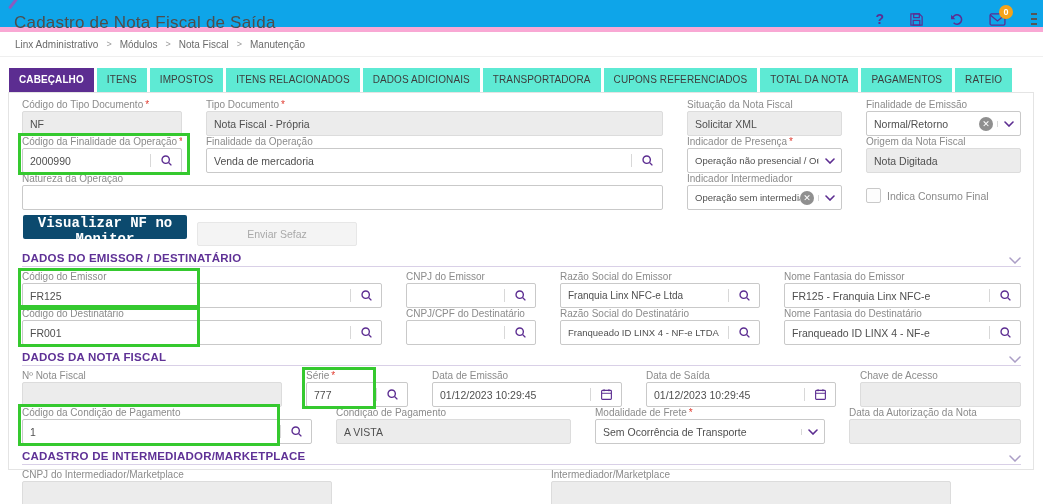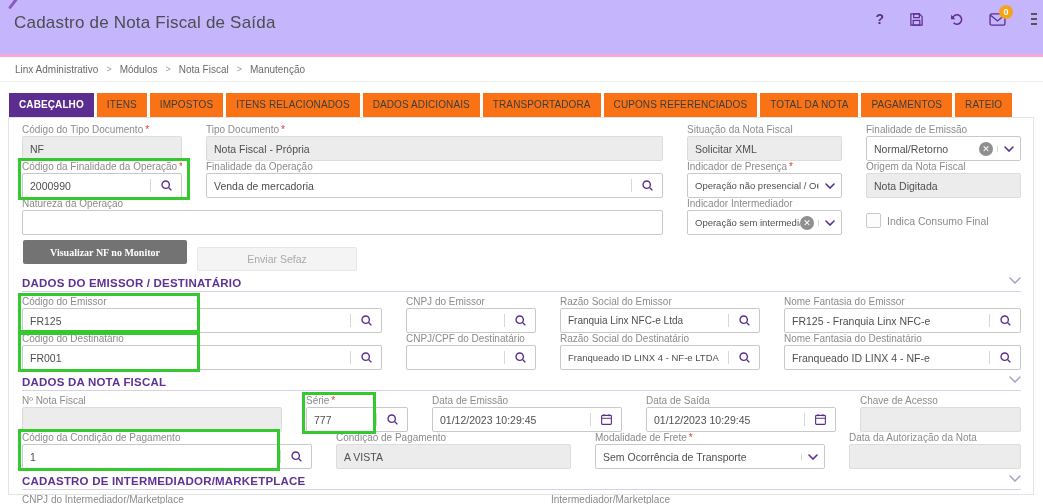--- a/index.html
+++ b/index.html
@@ -1,37 +1,37 @@
 <!DOCTYPE html>
 <html><head>
 <meta charset="utf-8">
 <style>
   * { box-sizing: border-box; margin: 0; padding: 0; }
   html,body { width:1043px; height:504px; overflow:hidden; background:#fff;
     font-family:"Liberation Sans", sans-serif; }
 
   
-  .top { height:57px; position:relative; border-bottom:3px solid #f9a8d4; background:#c4b5fd; }
+  .top { height:32px; position:relative; border-bottom:5px solid #f9a8d4; background:#0ea5e9; }
   .pencil { position:absolute; left:12px; top:-4px; width:3px; height:14px; background:#8a5bbf;
     transform:rotate(38deg); border-radius:2px; }
   .title { position:absolute; left:14px; top:13px; font-size:17px; color:#4d4d4d; letter-spacing:0.2px; }
   .top-icons { position:absolute; right:5px; top:11px; display:flex; align-items:center; gap:25px; }
   .tico { background:none; border:0; cursor:pointer; display:flex; align-items:center; position:relative; padding:0; }
   .help-q { color:#5C2D91; font-weight:bold; font-size:14px; }
   .badge { position:absolute; top:-8px; right:-7px; min-width:14px; height:14px; border-radius:8px;
     background:#F5A31A; color:#fff; font-size:9px; line-height:14px; text-align:center; font-weight:bold; padding:0 2px; }
 
   
   .crumbs { height:25px; border-bottom:1px solid #efefef; display:flex; align-items:center;
     padding-left:15px; gap:8px; font-size:10px; color:#6a6a6a; }
   .crumb-sep { color:#9a9a9a; font-size:9px; }
 
   
   .tabs { display:flex; gap:3px; padding-left:9px; margin-top:11px; }
-  .tab { background:#f97316; color:#3d3d3d; font-size:10px; padding:0 10px; height:24px;
+  .tab { background:#5eead4; color:#3d3d3d; font-size:10px; padding:0 10px; height:24px;
     line-height:24px; white-space:nowrap; cursor:pointer; letter-spacing:0.1px; }
   .tab.active { background:#5C2D91; color:#fff; font-weight:bold; }
 
   
   .panel { margin:0 9px 0 8px; border:1px solid #e4e4e4; padding:6px 12px 8px 13px; background:#fff; height:378px; }
 
   .row { display:flex; gap:24px; align-items:flex-start; }
   .field { position:relative; min-width:0; }
   .lbl { display:block; font-size:10px; color:#8b8b8b; height:12px; line-height:12px;
     white-space:nowrap; overflow:hidden; }
@@ -47,26 +47,26 @@
   .seg { width:31px; flex:0 0 31px; display:flex; align-items:center; justify-content:center;
     background:#fff; border:0; border-left:1px solid #d8d8d8; cursor:pointer; padding:0; }
   .seg.chev { width:23px; flex-basis:23px; }
   .clear { flex:0 0 14px; width:14px; height:14px; border-radius:50%; background:#8f8f8f; color:#fff;
     font-size:9px; line-height:14px; text-align:center; align-self:center; margin:0 4px 0 0; cursor:pointer; }
 
   .hl-box { position:absolute; top:-3px; left:-4px; bottom:-2px; border:3px solid #35c92f;
     z-index:3; pointer-events:none; }
 
   .btn-row { display:flex; margin-top:5px; }
-  .btn-primary { width:164px; height:24px; background:#737373; color:#fff; border:0; border-radius:2px;
-    font-size:10px; font-weight:bold; cursor:pointer; margin-left:1px; font-family:Liberation Serif, serif; }
+  .btn-primary { width:164px; height:24px; background:#0c4a6e; color:#fff; border:0; border-radius:2px;
+    font-size:14px; font-weight:bold; cursor:pointer; margin-left:1px; font-family:Liberation Mono, monospace; }
   .btn-disabled { width:160px; height:24px; background:#f4f4f4; color:#a9a9a9; border:1px solid #e7e7e7;
     border-radius:2px; font-size:10.5px; cursor:default; margin-left:10px; font-family:inherit;margin-top:7px; }
 
-  .shdr { display:flex; justify-content:space-between; 
+  .shdr { display:flex; justify-content:space-between; align-items:flex-end;
     border-bottom:1px solid #d9d0e7; margin:6px 0 4px 0; padding-bottom:2px; }
   .shdr .t { color:#5F3196; font-weight:bold; font-size:11.5px; letter-spacing:0.2px; }
 
   .cbwrap { display:flex; align-items:center; gap:6px; margin-top:15px; }
   .cb { width:15px; height:15px; border:1px solid #c9c9c9; border-radius:2px; background:#fdfdfd; cursor:pointer; }
   .cbl { font-size:10.5px; color:#8b8b8b; white-space:nowrap; }
 </style>
 </head>
 <body>
 

